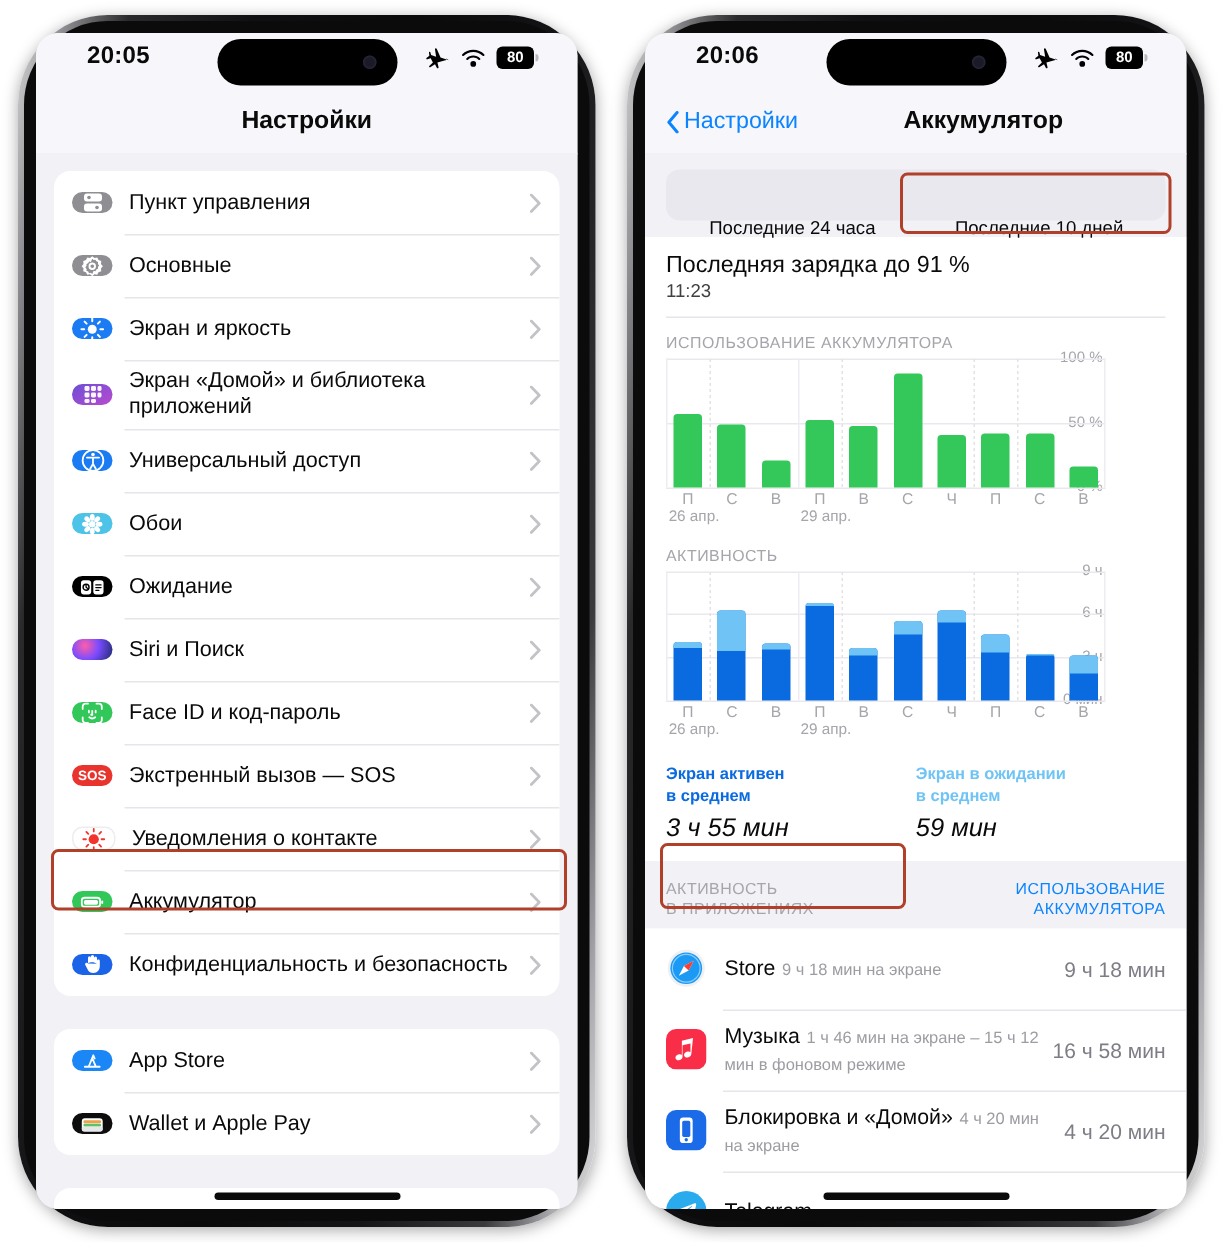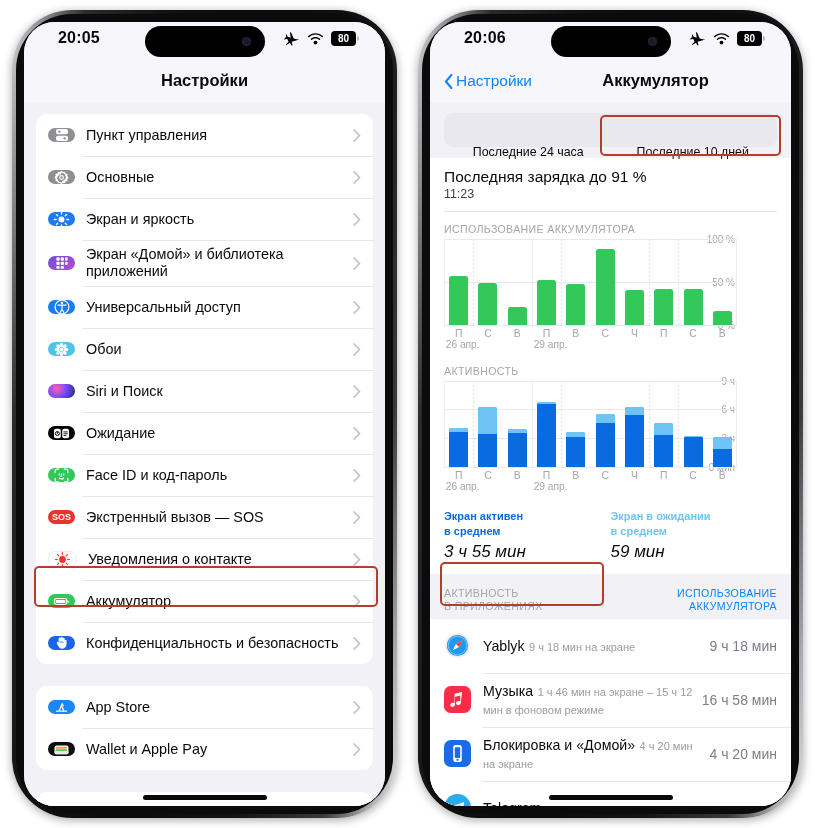--- a/index.html
+++ b/index.html
@@ -16,21 +16,21 @@
   .phone.left{left:12px;}
   .phone.right{left:418px;}
   .bezel{
     position:absolute;inset:0;border-radius:60px;
     background:linear-gradient(100deg,#d8d8da 0%,#8e8e92 6%,#2a2a2c 14%,#101012 30%,#0a0a0b 50%,#141416 70%,#3a3a3d 86%,#a8a8ac 94%,#e2e2e4 100%);
     box-shadow:0 2px 10px rgba(0,0,0,.35);
   }
   .bezel2{position:absolute;inset:4px;border-radius:56px;background:#0b0b0c;}
   .screen{
     position:absolute;left:12px;top:12px;right:12px;bottom:12px;
-    border-radius:31px;overflow:hidden;background:#f2f1f6;
+    border-radius:15px;overflow:hidden;background:#f2f1f6;
   }
 
   
   .statusbar{
     position:relative;height:40px;background:#f7f6fa;
     display:flex;align-items:center;
   }
   .sb-time{
     position:absolute;left:34px;top:7px;font-size:16px;font-weight:600;
     color:#0a0a0a;letter-spacing:.2px;
@@ -307,40 +307,40 @@
             </span>
             <span class="row-label">Обои</span>
             <span class="chev">
                 <svg width="8" height="13" viewBox="0 0 8 13">
                   <path d="M1.2 1 6.5 6.5 1.2 12" stroke="#c2c2c7" stroke-width="1.8" fill="none" stroke-linecap="round" stroke-linejoin="round"></path>
                 </svg>
               </span>
           </div>
 
           <div class="row">
-            <span class="ico ic-siri"></span>
-            <span class="row-label">Siri и Поиск</span>
-            <span class="chev">
-                <svg width="8" height="13" viewBox="0 0 8 13">
-                  <path d="M1.2 1 6.5 6.5 1.2 12" stroke="#c2c2c7" stroke-width="1.8" fill="none" stroke-linecap="round" stroke-linejoin="round"></path>
-                </svg>
-              </span>
-          </div>
-
-          <div class="row">
             <span class="ico ic-standby">
               <svg class="mini" width="19" height="19" viewBox="0 0 24 24">
                   <rect x="2.5" y="6" width="8.6" height="12" rx="2.4" fill="#fff"></rect>
                   <rect x="12.9" y="6" width="8.6" height="12" rx="2.4" fill="#fff"></rect>
                   <circle cx="6.8" cy="12" r="2.5" fill="none" stroke="#000" stroke-width="1.2"></circle>
                   <path d="M6.8 10.4V12l1.1.9" stroke="#000" stroke-width="1.1" fill="none" stroke-linecap="round"></path>
                   <path d="M15 10h4.4M15 12.3h4.4M15 14.6h2.6" stroke="#000" stroke-width="1.1" stroke-linecap="round"></path>
                 </svg>
             </span>
             <span class="row-label">Ожидание</span>
+            <span class="chev">
+                <svg width="8" height="13" viewBox="0 0 8 13">
+                  <path d="M1.2 1 6.5 6.5 1.2 12" stroke="#c2c2c7" stroke-width="1.8" fill="none" stroke-linecap="round" stroke-linejoin="round"></path>
+                </svg>
+              </span>
+          </div>
+
+          <div class="row">
+            <span class="ico ic-siri"></span>
+            <span class="row-label">Siri и Поиск</span>
             <span class="chev">
                 <svg width="8" height="13" viewBox="0 0 8 13">
                   <path d="M1.2 1 6.5 6.5 1.2 12" stroke="#c2c2c7" stroke-width="1.8" fill="none" stroke-linecap="round" stroke-linejoin="round"></path>
                 </svg>
               </span>
           </div>
 
           <div class="row">
             <span class="ico ic-faceid">
               <svg class="mini" width="17" height="17" viewBox="0 0 24 24" fill="none" stroke="#fff" stroke-width="1.7" stroke-linecap="round">
@@ -716,21 +716,21 @@
             <span class="appico">
               <svg width="27" height="27" viewBox="0 0 24 24">
                   <circle cx="12" cy="12" r="11" fill="#f0f0f3"></circle>
                   <circle cx="12" cy="12" r="9.4" fill="#1b9af5"></circle>
                   <circle cx="12" cy="12" r="8.2" fill="none" stroke="#fff" stroke-width=".7" opacity=".5"></circle>
                   <path d="M16.4 7.6 10.6 10.6 7.6 16.4l5.8-3z" fill="#fff"></path>
                   <path d="M16.4 7.6 13.4 13.4l-2.8-2.8z" fill="#ff3b30"></path>
                 </svg>
             </span>
             <span class="appmid">
-              <span class="appname">Yablyk</span>
+              <span class="appname">Store</span>
               <span class="appsub">9 ч 18 мин на экране</span>
             </span>
             <span class="apptime">9 ч 18 мин</span>
           </div>
 
           <div class="approw">
             <span class="appico">
               <svg width="27" height="27" viewBox="0 0 24 24">
                   <rect width="24" height="24" rx="6" fill="#fa2d48"></rect>
                   <path d="M16 5.4 9.4 6.9v8.4c-.45-.3-1.05-.45-1.7-.35-1.2.18-2.1 1.1-2.1 2.1s.95 1.65 2.15 1.5c1.2-.18 2.05-1.1 2.05-2.1V9.6l4.7-1.05v5.1c-.45-.3-1.05-.45-1.7-.35-1.2.18-2.1 1.1-2.1 2.1s.95 1.65 2.15 1.5c1.2-.18 2.15-1.1 2.15-2.1z" fill="#fff"></path>

